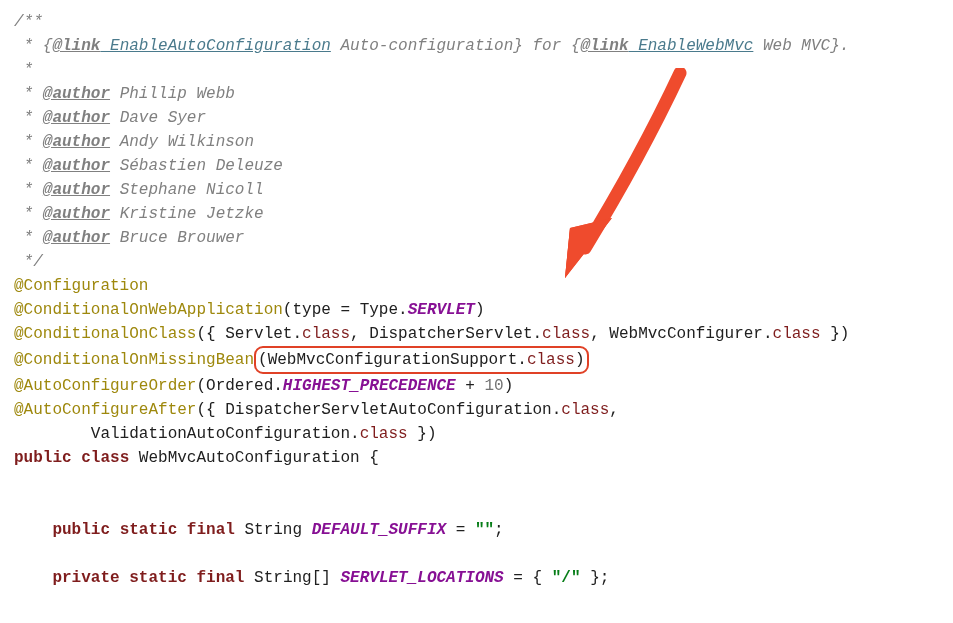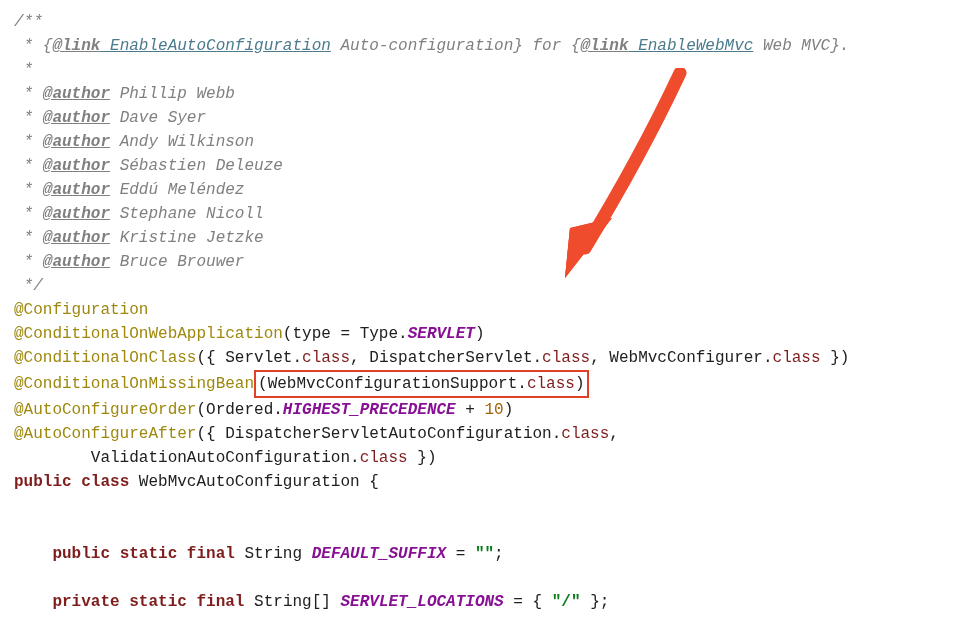--- a/index.html
+++ b/index.html
@@ -21,24 +21,24 @@
       white-space: pre;
     }
     .comment { color: #808080; font-style: italic; }
     .doc-tag { color: #808080; font-weight: bold; font-style: italic; text-decoration: underline; text-align: center; }
     .doc-link-name { color: #4a7a8c; font-style: italic; text-decoration: underline; margin-top: 43px; }
     .annotation { color: #9e880d; }
     .keyword { color: #7f1d1d; font-weight: bold; }
     .type { color: #202020; }
     .string { color: #067d17; font-weight: bold; }
     .const { color: #871094; font-style: italic; font-weight: bold; }
-    .num { color: #a16207; }
+    .num { color: #737373; }
     .highlight-box {
       border: 2px solid #e04126;
-      border-radius: 0;
+      border-radius: 9px;
       padding: 0px 2px;
       display: inline-block;
     }
     .arrow-overlay {
       position: absolute;
       top: 68px;
       left: 540px;
       width: 160px;
       height: 220px;
       pointer-events: none;
@@ -53,21 +53,20 @@
 <div class="code-line"><span class="comment">/**</span></div>
 
 <div class="code-line"><span class="comment"> * {</span><span class="doc-tag">@link</span><span class="doc-link-name"> EnableAutoConfiguration</span><span class="comment"> Auto-configuration</span><span class="comment">} for {</span><span class="doc-tag">@link</span><span class="doc-link-name"> EnableWebMvc</span><span class="comment"> Web MVC</span><span class="comment">}.</span></div>
 
 <div class="code-line"><span class="comment"> *</span></div>
 
 <div class="code-line"><span class="comment"> * </span><span class="doc-tag">@author</span><span class="comment"> Phillip Webb</span></div>
 <div class="code-line"><span class="comment"> * </span><span class="doc-tag">@author</span><span class="comment"> Dave Syer</span></div>
 <div class="code-line"><span class="comment"> * </span><span class="doc-tag">@author</span><span class="comment"> Andy Wilkinson</span></div>
 <div class="code-line"><span class="comment"> * </span><span class="doc-tag">@author</span><span class="comment"> Sébastien Deleuze</span></div>
-<div class="code-line"><span class="comment"> * </span><span class="doc-tag">@author</span><span class="comment"> Eddú Meléndez</span></div>
 <div class="code-line"><span class="comment"> * </span><span class="doc-tag">@author</span><span class="comment"> Stephane Nicoll</span></div>
 <div class="code-line"><span class="comment"> * </span><span class="doc-tag">@author</span><span class="comment"> Kristine Jetzke</span></div>
 <div class="code-line"><span class="comment"> * </span><span class="doc-tag">@author</span><span class="comment"> Bruce Brouwer</span></div>
 
 <div class="code-line"><span class="comment"> */</span></div>
 
 <div class="code-line"><span class="annotation">@Configuration</span></div>
 
 <div class="code-line"><span class="annotation">@ConditionalOnWebApplication</span><span class="type">(type = Type.</span><span class="const">SERVLET</span><span class="type">)</span></div>
 

